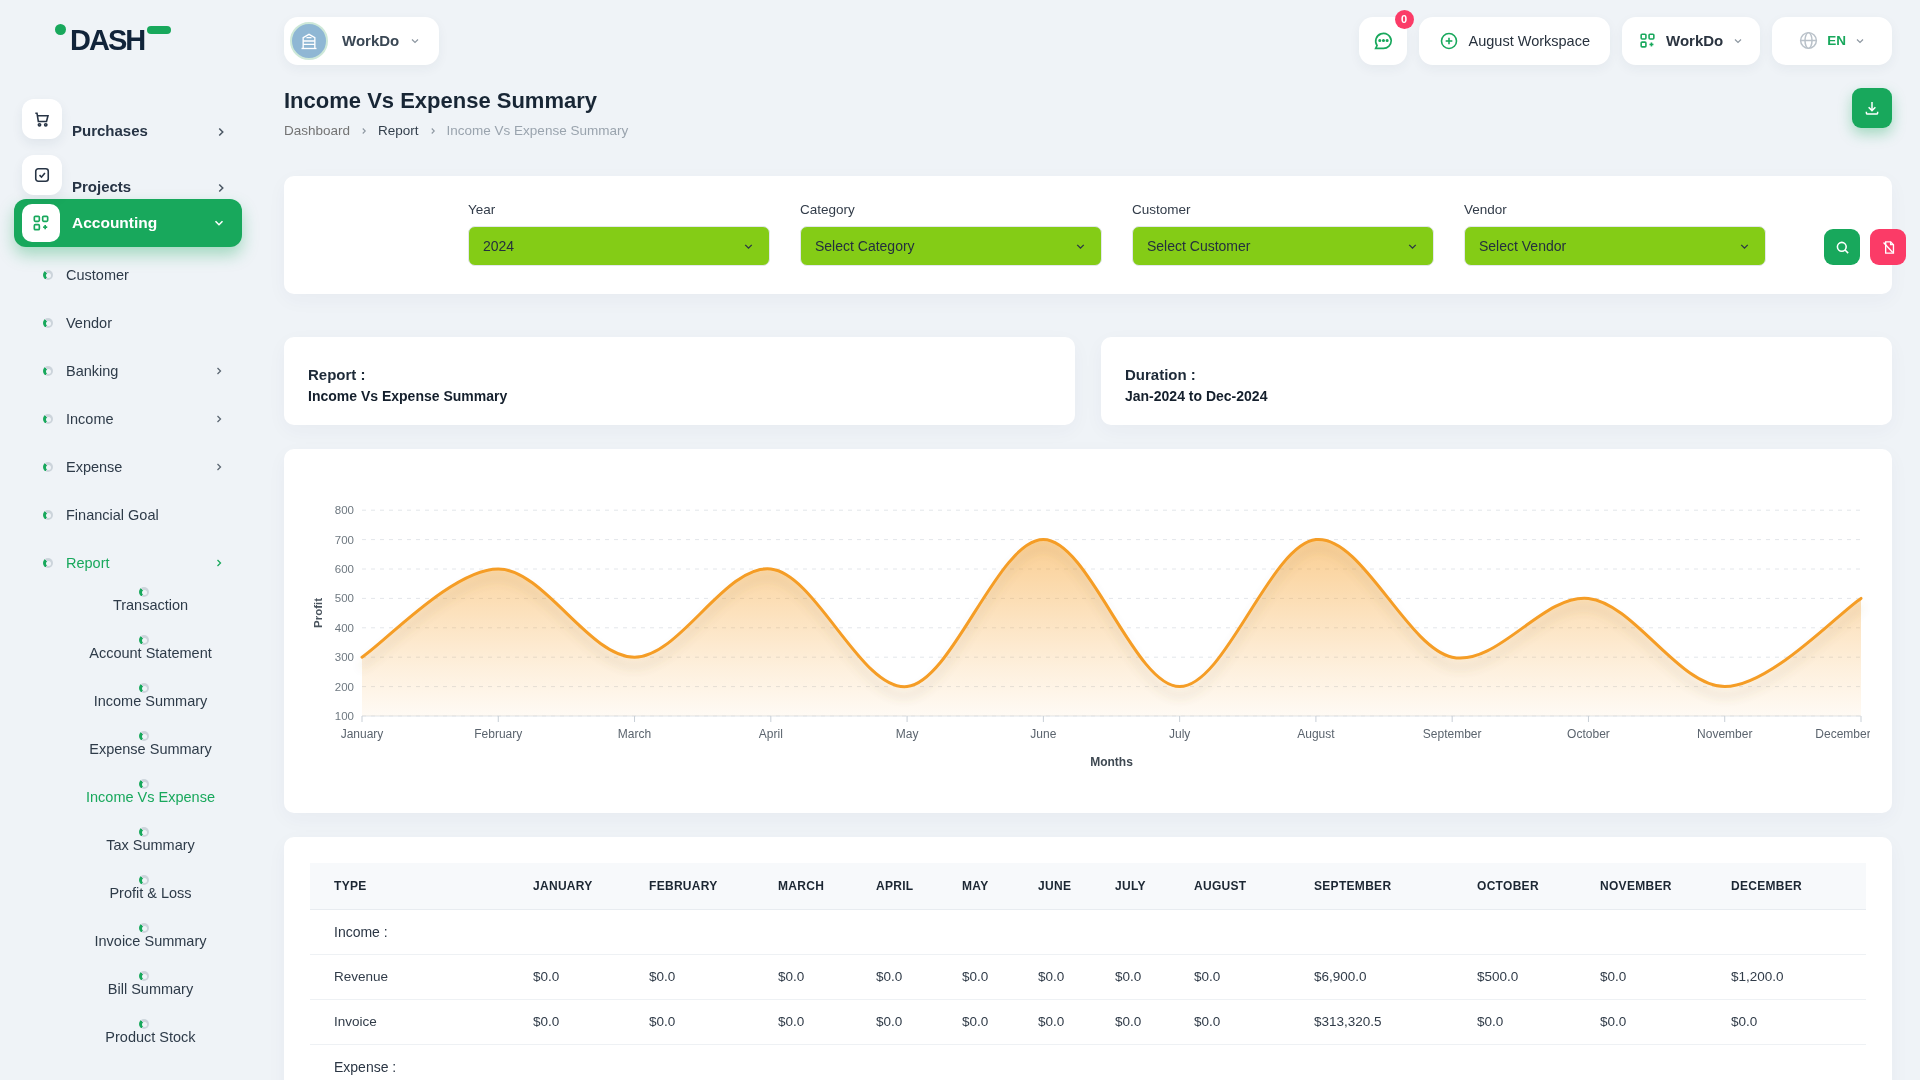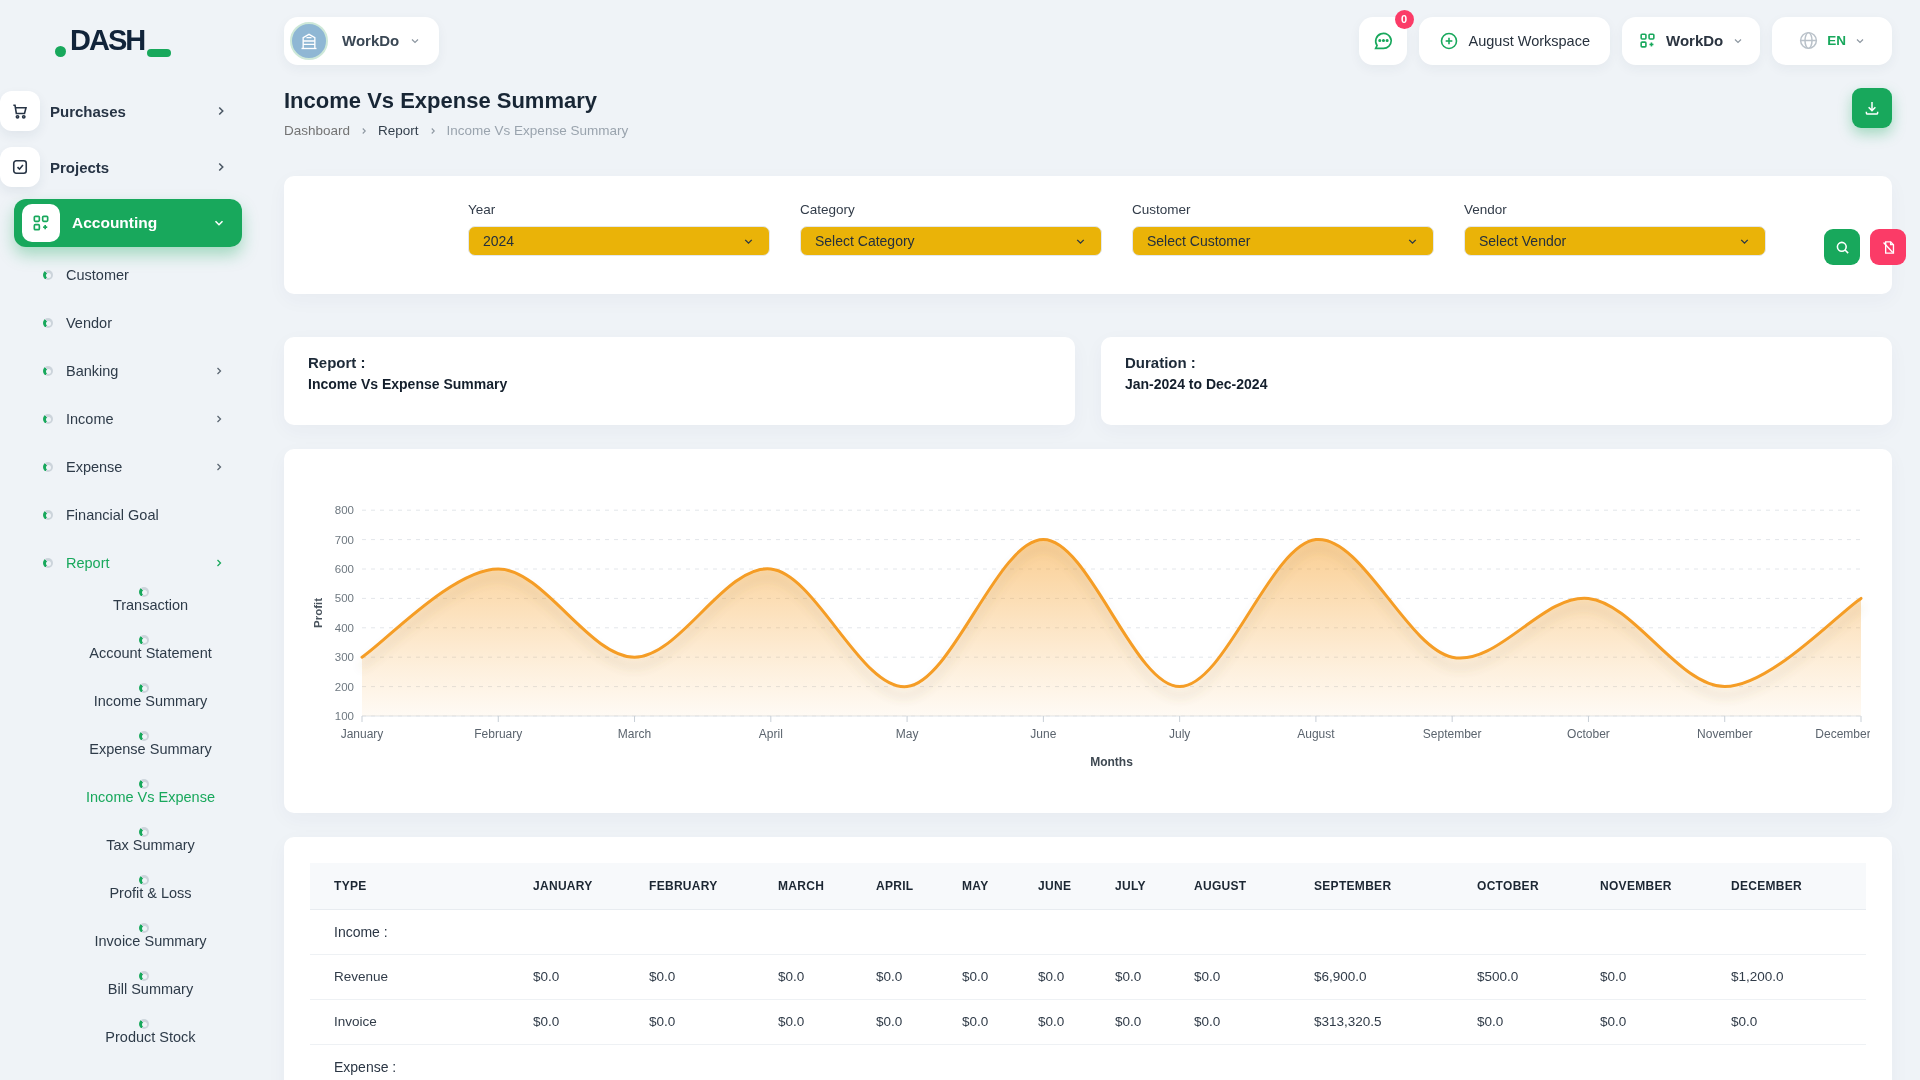--- a/index.html
+++ b/index.html
@@ -3,26 +3,26 @@
 <meta charset="utf-8">
 <style>
   * { margin:0; padding:0; box-sizing:border-box; }
   html,body { width:1920px; height:1080px; overflow:hidden; }
   body {
     font-family:"Liberation Sans","DejaVu Sans",sans-serif;
     background:#eff3f7; color:#2c3a49;
   }
   
   .sidebar { position:fixed; left:0; top:0; width:252px; height:1080px; padding-top:20px; }
-  .logo { display:flex; align-items:flex-end; margin:4px 0 26px 55px; }
+  .logo { display:flex; align-items:flex-start; margin:4px 0 26px 55px; }
   .logo-dot { width:11px; height:11px; border-radius:50%; background:#18a85c; margin-right:4px; }
   .logo-text { font-size:29px; font-weight:800; letter-spacing:-2px; color:#11243a; }
   .logo-dash { width:24px; height:8px; border-radius:4px; background:#18a85c; margin-left:3px; margin-top:2px; }
   .nav-item { display:flex; align-items:center; cursor:pointer; }
-  .nav-item.lvl0 { height:56px; padding-right:24px; }
+  .nav-item.lvl0 { height:56px; padding-left:22px; padding-right:24px;align-items:flex-end; }
   .tile { width:40px; height:40px; border-radius:12px; background:#fff; box-shadow:0 5px 12px rgba(30,50,80,.07);
           display:flex; align-items:center; justify-content:center; color:#273445; flex:0 0 auto; }
   .tile svg { width:20px; height:20px; }
   .lvl0 .lbl { margin-left:10px; font-size:15px; font-weight:700; color:#273445; flex:1; }
   .chev { width:14px; height:14px; color:#4a5663; flex:0 0 auto; }
   .nav-item.pill { height:48px; margin:4px 10px 4px 14px; padding:0 16px 0 8px; border-radius:12px;
                    background:#18a85c; box-shadow:0 8px 16px rgba(24,168,92,.35); }
   .pill .tile { width:38px; height:38px; border-radius:10px; box-shadow:none; color:#18a85c; }
   .pill .lbl { margin-left:12px; font-size:15.5px; font-weight:700; color:#fff; flex:1; }
   .pill .chev { color:#fff; }
@@ -72,34 +72,34 @@
   .dl-btn { width:40px; height:40px; border-radius:9px; background:#18a85c; border:none; color:#fff;
             display:flex; align-items:center; justify-content:center; cursor:pointer;
             box-shadow:0 6px 14px rgba(24,168,92,.35); }
   .dl-btn svg { width:18px; height:18px; }
   
   .card { background:#fff; border-radius:10px; box-shadow:0 6px 20px rgba(40,60,90,.04); }
   .filter-card { margin-top:38px; height:118px; display:flex; align-items:flex-start;
                  padding:26px 16px 0 184px; }
   .f-field { width:302px; margin-right:30px; }
   .f-label { font-size:13.5px; color:#323c49; margin-bottom:9px; }
-  .f-select { height:30px; border:1px solid #e3e7ec; border-radius:7px; display:flex; align-items:center;
+  .f-select { height:40px; border:1px solid #e3e7ec; border-radius:7px; display:flex; align-items:center;
               justify-content:space-between; padding:8px 14px; font-size:14px; color:#24303e; cursor:pointer;
-              background:#eab308; }
+              background:#84cc16; }
   .f-select .sel-chev { width:13px; height:13px; color:#2c3845; }
   .f-actions { display:flex; gap:10px; margin-left:28px; margin-top:27px; }
   .sq-btn { width:36px; height:36px; border-radius:9px; border:none; color:#fff; cursor:pointer;
             display:flex; align-items:center; justify-content:center; }
   .sq-btn svg { width:17px; height:17px; }
   .sq-btn.green { background:#18a85c; }
   .sq-btn.pink { background:#fb3b67; }
   
   .summary-row { display:flex; gap:26px; margin-top:43px; }
   .summary-card { flex:1; height:88px; padding:17px 24px; }
-  .sum-title { font-size:15px; font-weight:600; color:#1d2a38; }
+  .sum-title { font-size:15px; font-weight:600; color:#1d2a38;margin-top:12px; }
   .sum-value { font-size:14px; font-weight:700; color:#141f2c; margin-top:5px; }
   
   .chart-card { margin-top:24px; height:364px; padding:21px 22px 0 26px; }
   
   .table-card { margin-top:24px; padding:26px; min-height:240px; }
   table { border-collapse:collapse; table-layout:fixed; width:1556px; }
   thead th { background:#f7f9fb; text-align:left; font-size:12px; font-weight:700; letter-spacing:.3px;
              color:#1c2733; height:46px; padding-left:24px; border-bottom:1px solid #e8ecf0; }
   tbody td { height:45px; padding-left:24px; font-size:13.5px; color:#313c49; border-bottom:1px solid #eef1f4; }
   tbody tr.section td { font-size:14px; color:#2b3644; }

